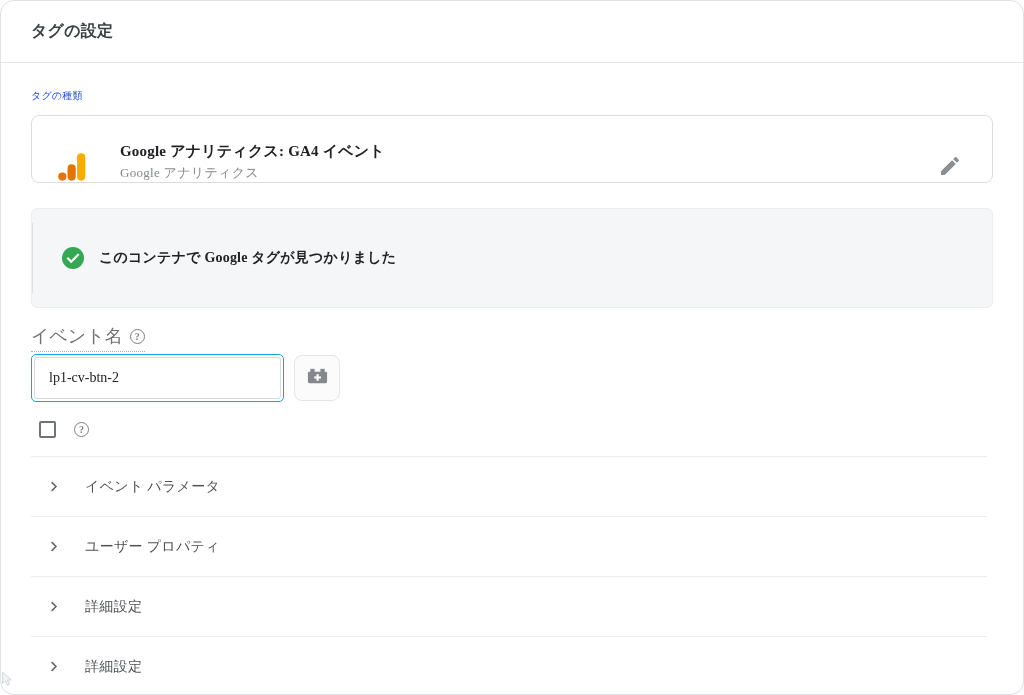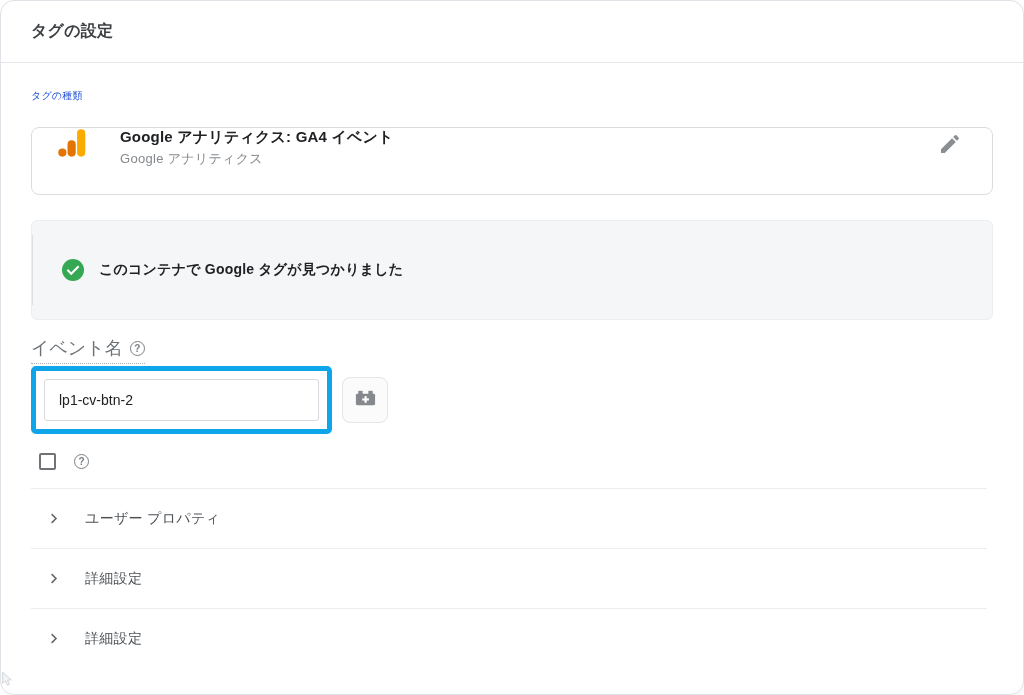--- a/index.html
+++ b/index.html
@@ -6,38 +6,39 @@
   html,body { width:1024px; height:695px; background:#fff; }
   body { font-family:"Liberation Sans","DejaVu Sans",sans-serif; color:#202124; position:relative; }
 
   .screen {
     position:absolute; inset:0;
     background:#fff;
     border:1px solid #dfe2e6;
     border-radius:14px;
     overflow:hidden;
     box-shadow:2px 2px 4px rgba(0,0,0,0.04);
+    font-family:Liberation Serif, serif;
   }
 
   
   .panel-header {
     height:62px; display:flex; align-items:center;
     padding:0 30px; border-bottom:1px solid #e4e6e8;
   }
   .panel-title { font-size:16px; font-weight:600; color:#3c4043; letter-spacing:.2px; }
 
   .content { padding:0 30px; }
 
   .field-label { font-size:10px; color:#1d4ed8; margin-top:26px; letter-spacing:.2px; }
 
   
   .tag-type-card {
-    margin-top:24px; height:68px;
+    margin-top:12px; height:68px;
     border:1px solid #dadce0; border-radius:8px;
-    display:flex; align-items:flex-start; padding:0 26px;
+    display:flex; align-items:flex-end; padding:0 26px;
     background:#fff; cursor:pointer;
   }
   .ga-icon { width:30px; height:30px; flex:0 0 auto; }
   .tag-type-text { margin-left:32px; flex:1 1 auto; }
   .tag-type-name { font-size:15px; font-weight:bold; color:#202124; letter-spacing:.2px; }
   .tag-type-vendor { font-size:13px; color:#85898d; margin-top:3px; letter-spacing:.3px; }
   .edit-btn { background:none; border:none; cursor:pointer; padding:4px; }
   .edit-btn svg { display:block; }
 
   
@@ -69,22 +70,22 @@
   .event-label-row { margin-top:16px; display:flex; align-items:center; gap:7px; width:fit-content;
     border-bottom:1px dotted #a9adb1; padding-bottom:3px; }
   .event-label { font-size:18px; color:#6d7277; }
   .help-icon {
     width:15px; height:15px; border:1.5px solid #7b8085; border-radius:50%;
     display:inline-flex; align-items:center; justify-content:center;
     font-size:10px; font-weight:bold; color:#7b8085; flex:0 0 auto; cursor:pointer;
   }
   .event-input-row { margin-top:2px; display:flex; align-items:center; gap:10px; }
   .red-annotation {
-    border:5px solid #0ea5e9; border-radius:5px; padding:8px;
-    width:301px;
+    border:1px solid #0ea5e9; border-radius:5px; padding:2px;
+    width:253px;
   }
   .event-input {
     width:100%; height:42px; border:1px solid #d7dade; border-radius:3px;
     background:#fff; padding:0 14px; font-size:14px; color:#202124;
     font-family:inherit; outline:none;
   }
   .event-lego-btn {
     width:46px; height:46px; border:1px solid #e3e5e8; border-radius:8px;
     background:#fbfbfc; display:flex; align-items:center; justify-content:center;
     cursor:pointer;
@@ -180,20 +181,28 @@
       </button>
     </div>
 
     <div class="checkbox-row">
       <div class="checkbox"></div>
       <span class="help-icon">?</span>
     </div>
 
     <div class="accordion">
 
+      <div class="accordion-row">
+        <span class="chev">
+          <svg viewBox="0 0 24 24" width="15" height="15" fill="none" stroke="#5f6368" stroke-width="2.4">
+              <polyline points="9 5 16 12 9 19"></polyline>
+            </svg>
+        </span>
+        <span class="accordion-label">イベント パラメータ</span>
+      </div>
 
       <div class="accordion-row">
         <span class="chev">
           <svg viewBox="0 0 24 24" width="15" height="15" fill="none" stroke="#5f6368" stroke-width="2.4">
               <polyline points="9 5 16 12 9 19"></polyline>
             </svg>
         </span>
         <span class="accordion-label">ユーザー プロパティ</span>
       </div>
 

